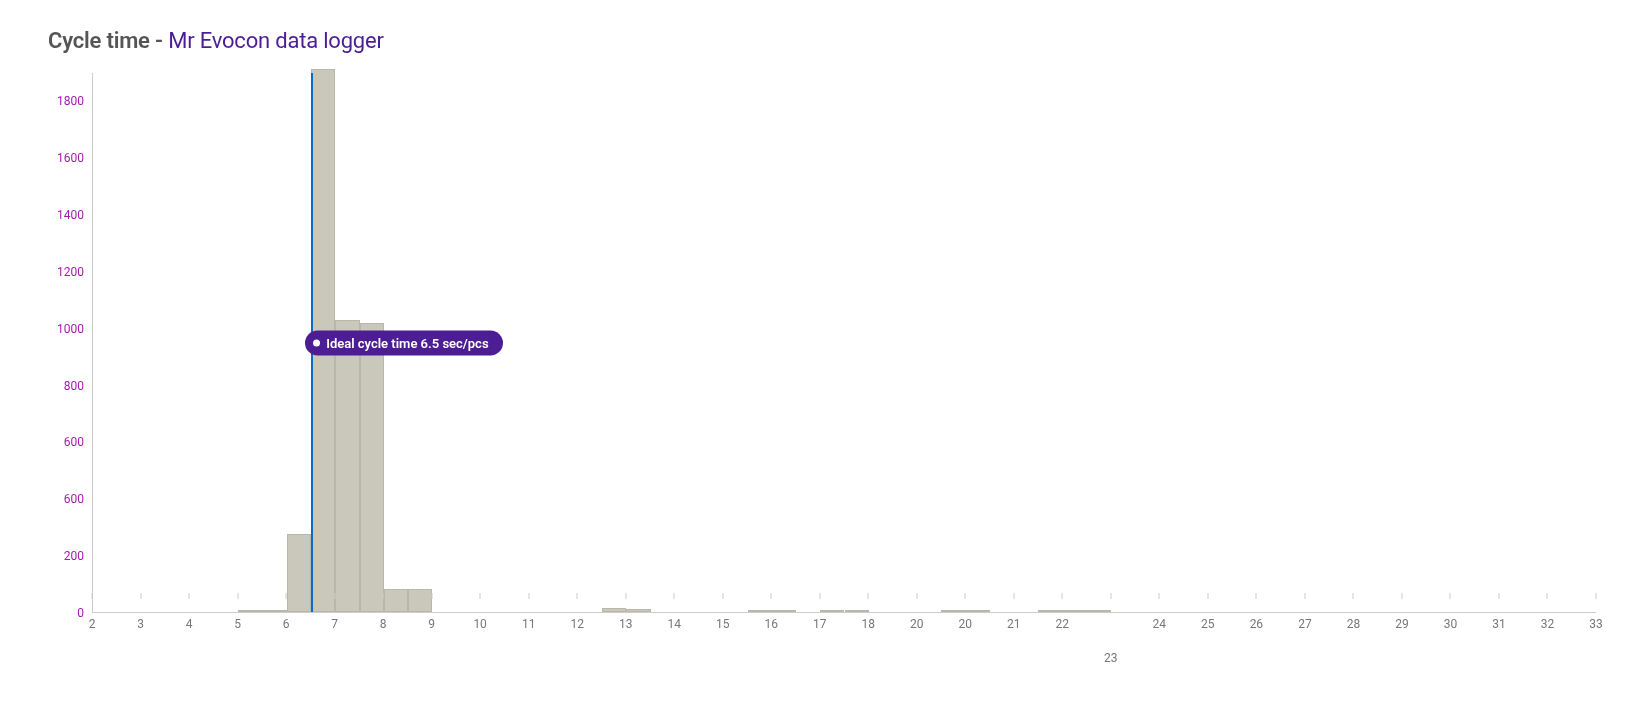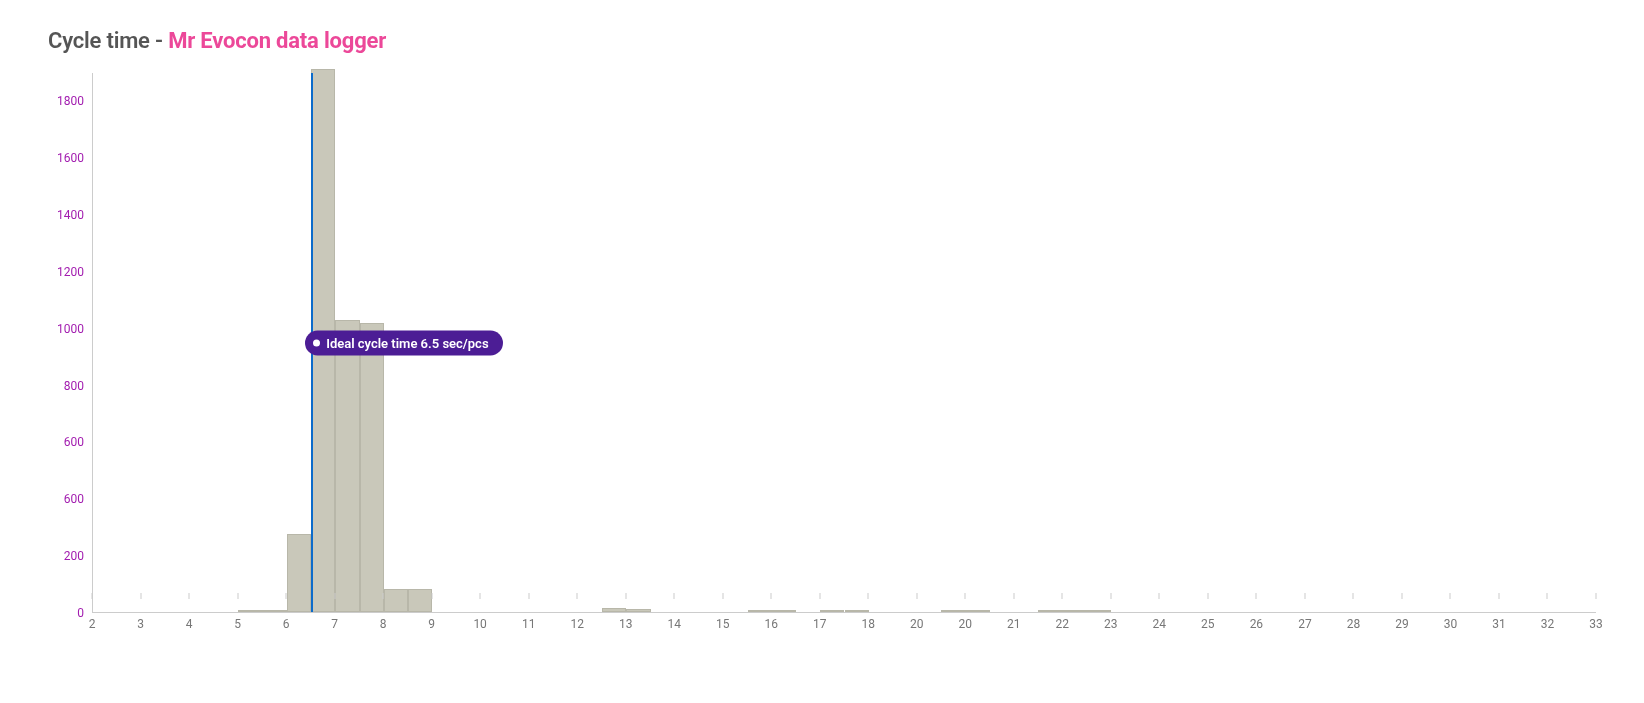--- a/index.html
+++ b/index.html
@@ -18,21 +18,21 @@
     padding: 28px 48px 40px 48px;
   }
   .title-row {
     font-size: 22px;
     font-weight: 600;
     color: #555;
     margin-bottom: 20px;
     letter-spacing: -0.2px;
   }
   .title-main { color: #555; font-weight: 600; }
-  .title-sub { color: #ec4899; font-weight: 700; }
+  .title-sub { color: #4c1d95; font-weight: 400; }
   .chart-wrap {
     position: relative;
     width: 100%;
     height: 560px;
   }
   .y-axis {
     position: absolute;
     left: 0;
     top: 0;
     bottom: 20px;
@@ -194,21 +194,21 @@
         <div class="x-tick" style="left: 51.6129%;">18</div>
         <div class="x-tick-mark" style="left: 51.6129%;"></div>
         <div class="x-tick" style="left: 54.8387%;">20</div>
         <div class="x-tick-mark" style="left: 54.8387%;"></div>
         <div class="x-tick" style="left: 58.0645%;">20</div>
         <div class="x-tick-mark" style="left: 58.0645%;"></div>
         <div class="x-tick" style="left: 61.2903%;">21</div>
         <div class="x-tick-mark" style="left: 61.2903%;"></div>
         <div class="x-tick" style="left: 64.5161%;">22</div>
         <div class="x-tick-mark" style="left: 64.5161%;"></div>
-        <div class="x-tick" style="left: 67.7419%;">23</div>
+        <div class="x-tick" style="left: 67.7419%; margin-top: 34px;">23</div>
         <div class="x-tick-mark" style="left: 67.7419%;"></div>
         <div class="x-tick" style="left: 70.9677%;">24</div>
         <div class="x-tick-mark" style="left: 70.9677%;"></div>
         <div class="x-tick" style="left: 74.1935%;">25</div>
         <div class="x-tick-mark" style="left: 74.1935%;"></div>
         <div class="x-tick" style="left: 77.4194%;">26</div>
         <div class="x-tick-mark" style="left: 77.4194%;"></div>
         <div class="x-tick" style="left: 80.6452%;">27</div>
         <div class="x-tick-mark" style="left: 80.6452%;"></div>
         <div class="x-tick" style="left: 83.871%;">28</div>

